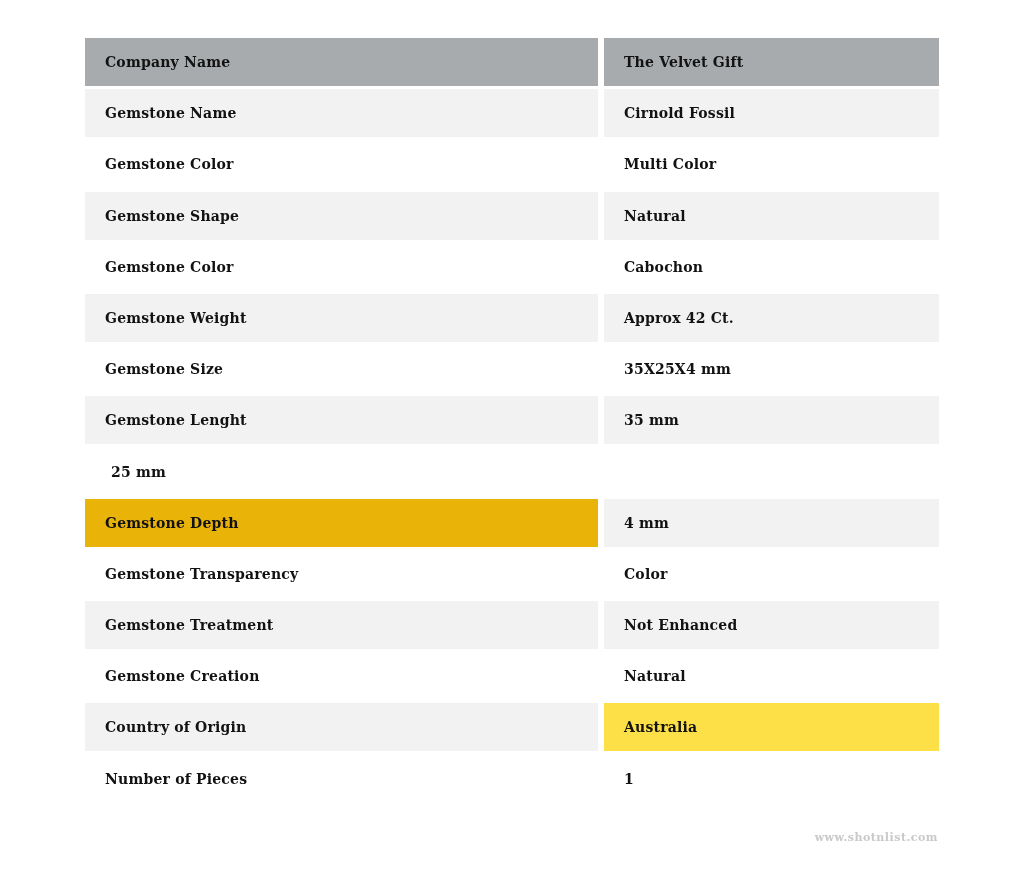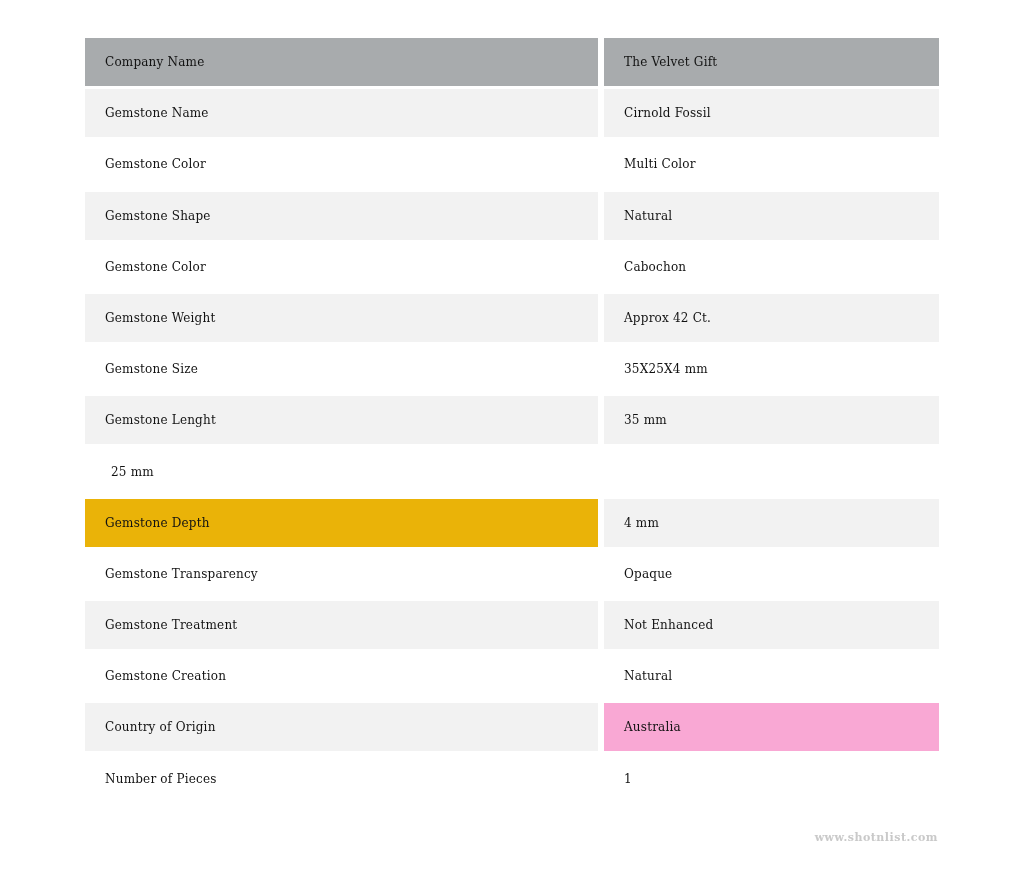--- a/index.html
+++ b/index.html
@@ -23,22 +23,22 @@
   .row {
     display: flex;
     height: 48px;
     margin-bottom: 3.2px;
   }
   .cell {
     display: flex;
     align-items: center;
     box-sizing: border-box;
     padding-left: 20px;
-    font-size: 12px;
-    font-weight: normal;
+    font-size: 14px;
+    font-weight: bold;
     color: #121212;
     letter-spacing: 0.2px;
     white-space: nowrap;
     overflow: hidden;
   }
   .cell.label {
     width: 513px;
     flex: 0 0 513px;
   }
   .cell.value {
@@ -93,33 +93,33 @@
       </div>
       <div class="row">
         <div class="cell value" style="background: rgb(255, 255, 255);">25 mm</div>
       </div>
       <div class="row">
         <div class="cell label" style="background: #eab308;">Gemstone Depth</div>
         <div class="cell value" style="background: rgb(242, 242, 242);">4 mm</div>
       </div>
       <div class="row">
         <div class="cell label" style="background: rgb(255, 255, 255);">Gemstone Transparency</div>
-        <div class="cell value" style="background: rgb(255, 255, 255);">Opaque</div>
+        <div class="cell value" style="background: rgb(255, 255, 255);">Color</div>
       </div>
       <div class="row">
         <div class="cell label" style="background: rgb(242, 242, 242);">Gemstone Treatment</div>
         <div class="cell value" style="background: rgb(242, 242, 242);">Not Enhanced</div>
       </div>
       <div class="row">
         <div class="cell label" style="background: rgb(255, 255, 255);">Gemstone Creation</div>
         <div class="cell value" style="background: rgb(255, 255, 255);">Natural</div>
       </div>
       <div class="row">
         <div class="cell label" style="background: rgb(242, 242, 242);">Country of Origin</div>
-        <div class="cell value" style="background: #f9a8d4; text-align: right;">Australia</div>
+        <div class="cell value" style="background: #fde047; text-align: right;">Australia</div>
       </div>
       <div class="row">
         <div class="cell label" style="background: rgb(255, 255, 255);">Number of Pieces</div>
         <div class="cell value" style="background: rgb(255, 255, 255);">1</div>
       </div>
     </div>
 </div>
 
 <div class="watermark" style="color: rgb(201, 201, 201);">www.shotnlist.com</div>
 

